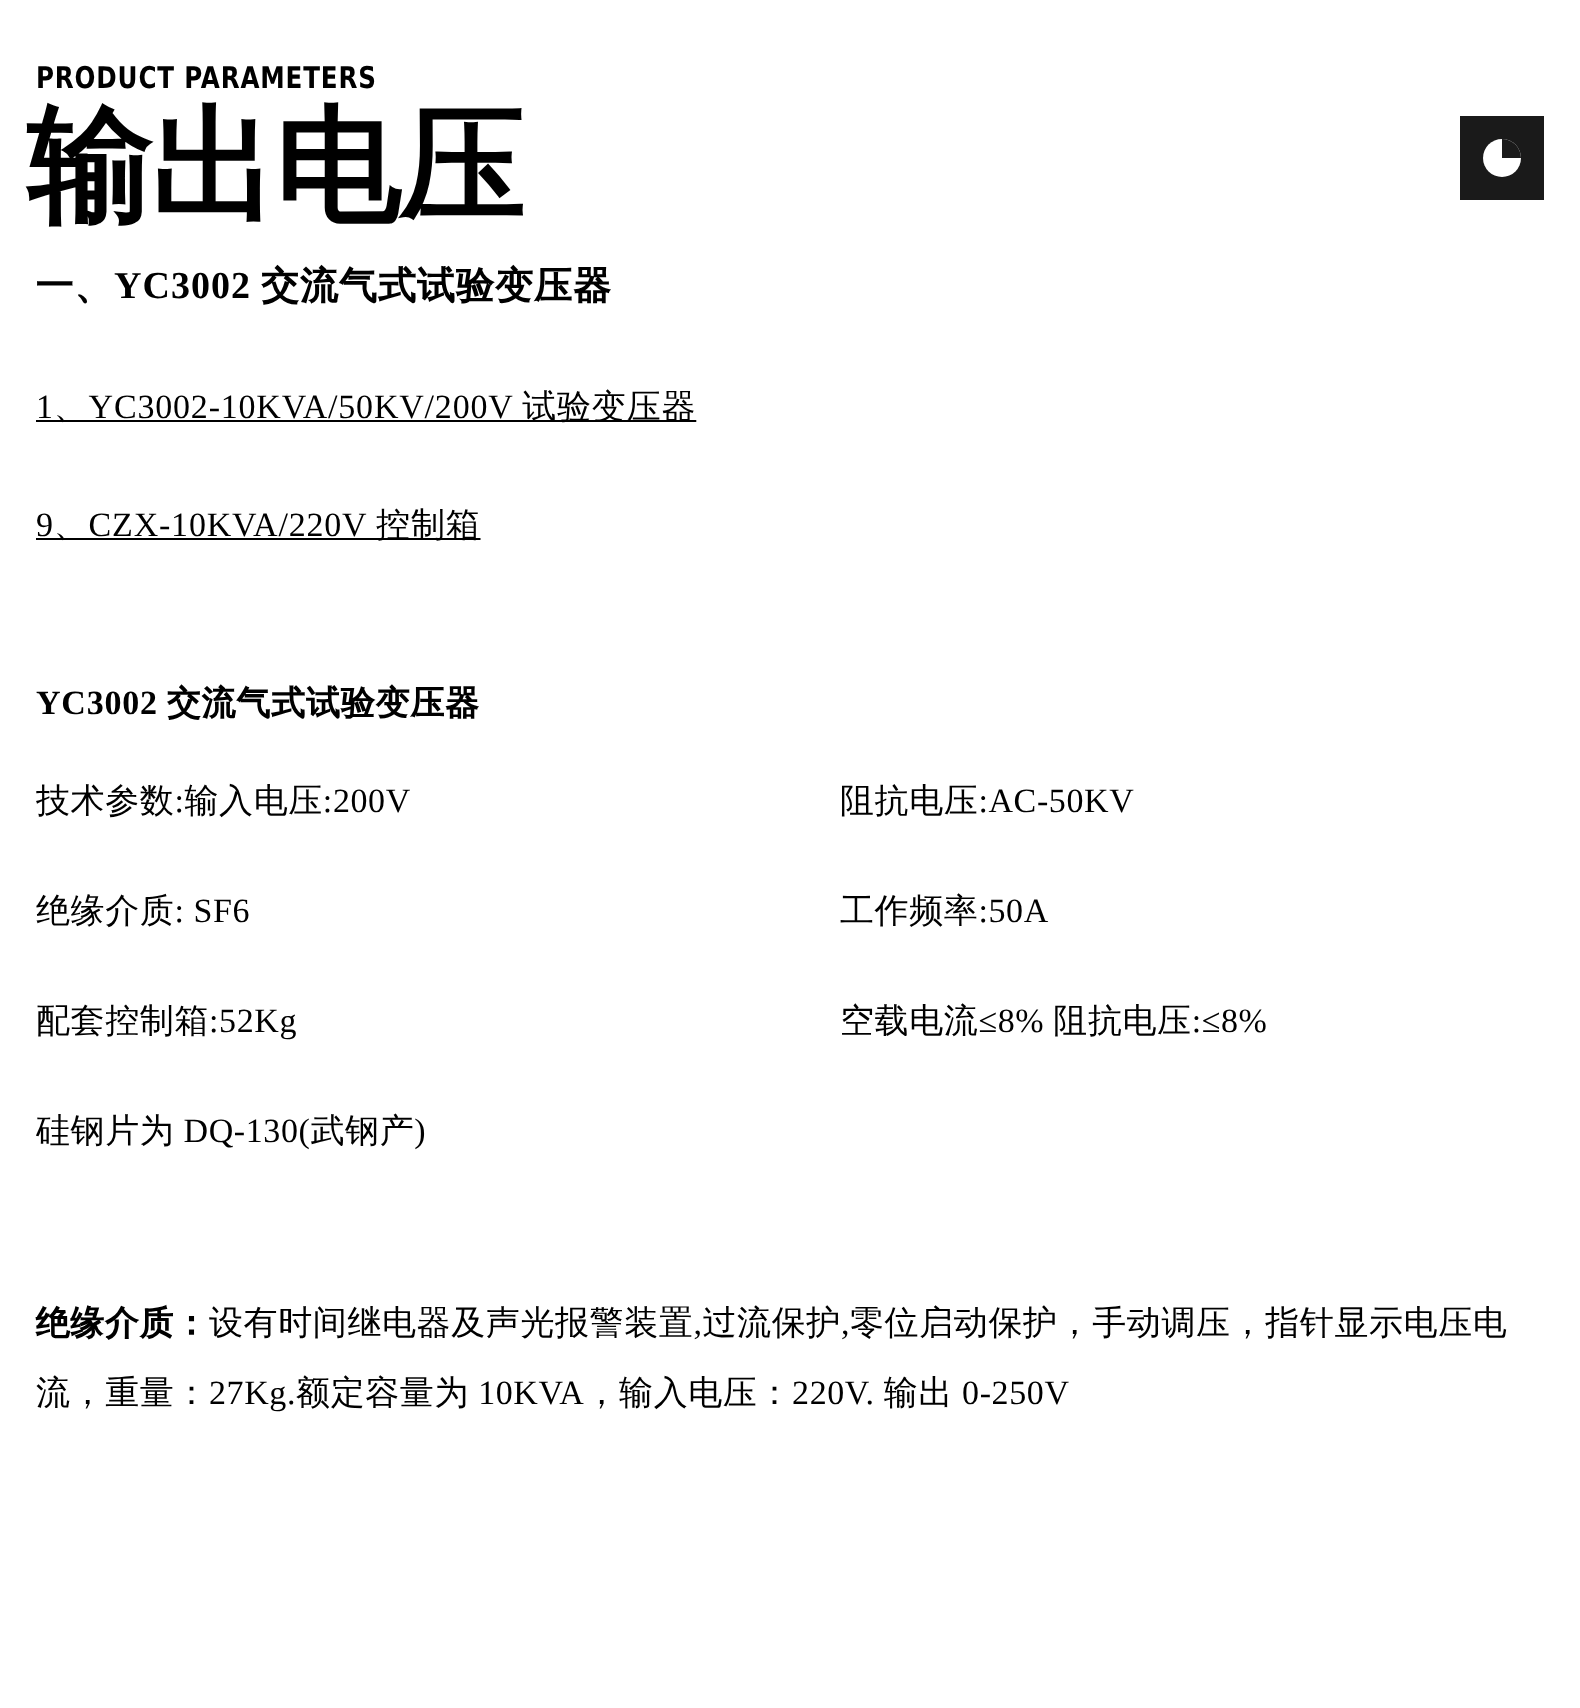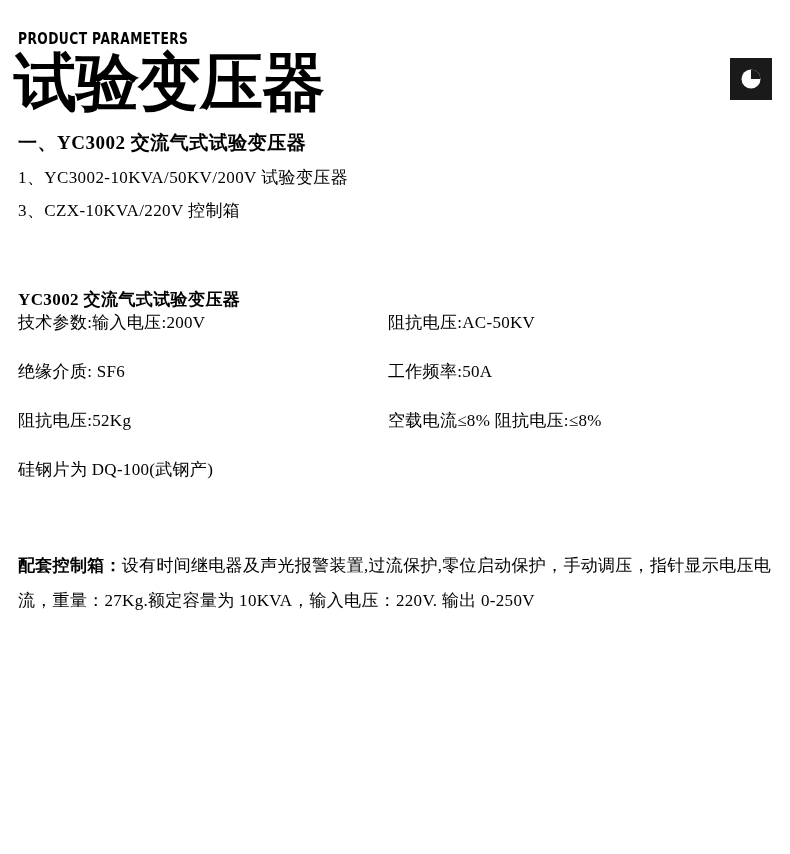--- a/index.html
+++ b/index.html
@@ -57,36 +57,39 @@
   
   .sec-heading {
     font-family: "Liberation Serif", serif;
     font-weight: bold;
     font-size: 19px;
     margin-top: 14px;
     letter-spacing: 0.5px;
   }
   .list-line {
     font-size: 17px;
-    margin-top: 10px;
+    margin-top: 36px;
     letter-spacing: 0.4px;
+    text-decoration: underline;
   }
   .sub-heading {
     font-weight: bold;
     font-size: 17px;
     margin-top: 66px;
     letter-spacing: 0.4px;
   }
 
   
   .spec-grid {
+    margin-top: 26px;
     display: grid;
     grid-template-columns: 370px 1fr;
     row-gap: 26px;
     column-gap: 0;
+    gap: 32px;
   }
   .spec-cell {
     font-size: 17px;
     letter-spacing: 0.3px;
     white-space: nowrap;
   }
 
   
   .foot-para {
     margin-top: 68px;
@@ -104,40 +107,40 @@
 <div class="page">
 
   <div class="logo-box">
     <svg width="42" height="42" viewBox="0 0 42 42" aria-hidden="true">
       <circle cx="21" cy="21" r="9.5" fill="#ffffff"></circle>
       <path d="M21 21 L21 11.5 A9.5 9.5 0 0 1 30.5 21 Z" fill="#1a1a1a"></path>
     </svg>
   </div>
 
   <div class="eyebrow">PRODUCT PARAMETERS</div>
-  <h1 class="big-title">试验变压器</h1>
+  <h1 class="big-title">输出电压</h1>
 
   <div class="sec-heading">一、YC3002 交流气式试验变压器</div>
 
   <div class="list-line">1、YC3002-10KVA/50KV/200V  试验变压器</div>
-  <div class="list-line">3、CZX-10KVA/220V      控制箱</div>
+  <div class="list-line">9、CZX-10KVA/220V      控制箱</div>
 
   <div class="sub-heading">YC3002 交流气式试验变压器</div>
 
   <div class="spec-grid">
     <div class="spec-cell">技术参数:输入电压:200V</div>
 
     <div class="spec-cell">阻抗电压:AC-50KV</div>
     <div class="spec-cell">绝缘介质: SF6</div>
 
     <div class="spec-cell">工作频率:50A</div>
-    <div class="spec-cell">阻抗电压:52Kg</div>
+    <div class="spec-cell">配套控制箱:52Kg</div>
 
     <div class="spec-cell">空载电流≤8%  阻抗电压:≤8%</div>
 
-    <div class="spec-cell">硅钢片为 DQ-100(武钢产)</div>
+    <div class="spec-cell">硅钢片为 DQ-130(武钢产)</div>
   </div>
 
   <p class="foot-para">
-    <span class="lead">配套控制箱：</span><span>设有时间继电器及声光报警装置,过流保护,零位启动保护，手动调压，指针显示电压电流，重量：27Kg.额定容量为 10KVA，输入电压：220V. 输出 0-250V</span>
+    <span class="lead">绝缘介质：</span><span>设有时间继电器及声光报警装置,过流保护,零位启动保护，手动调压，指针显示电压电流，重量：27Kg.额定容量为 10KVA，输入电压：220V. 输出 0-250V</span>
   </p>
 
 </div>
 
 </body></html>

